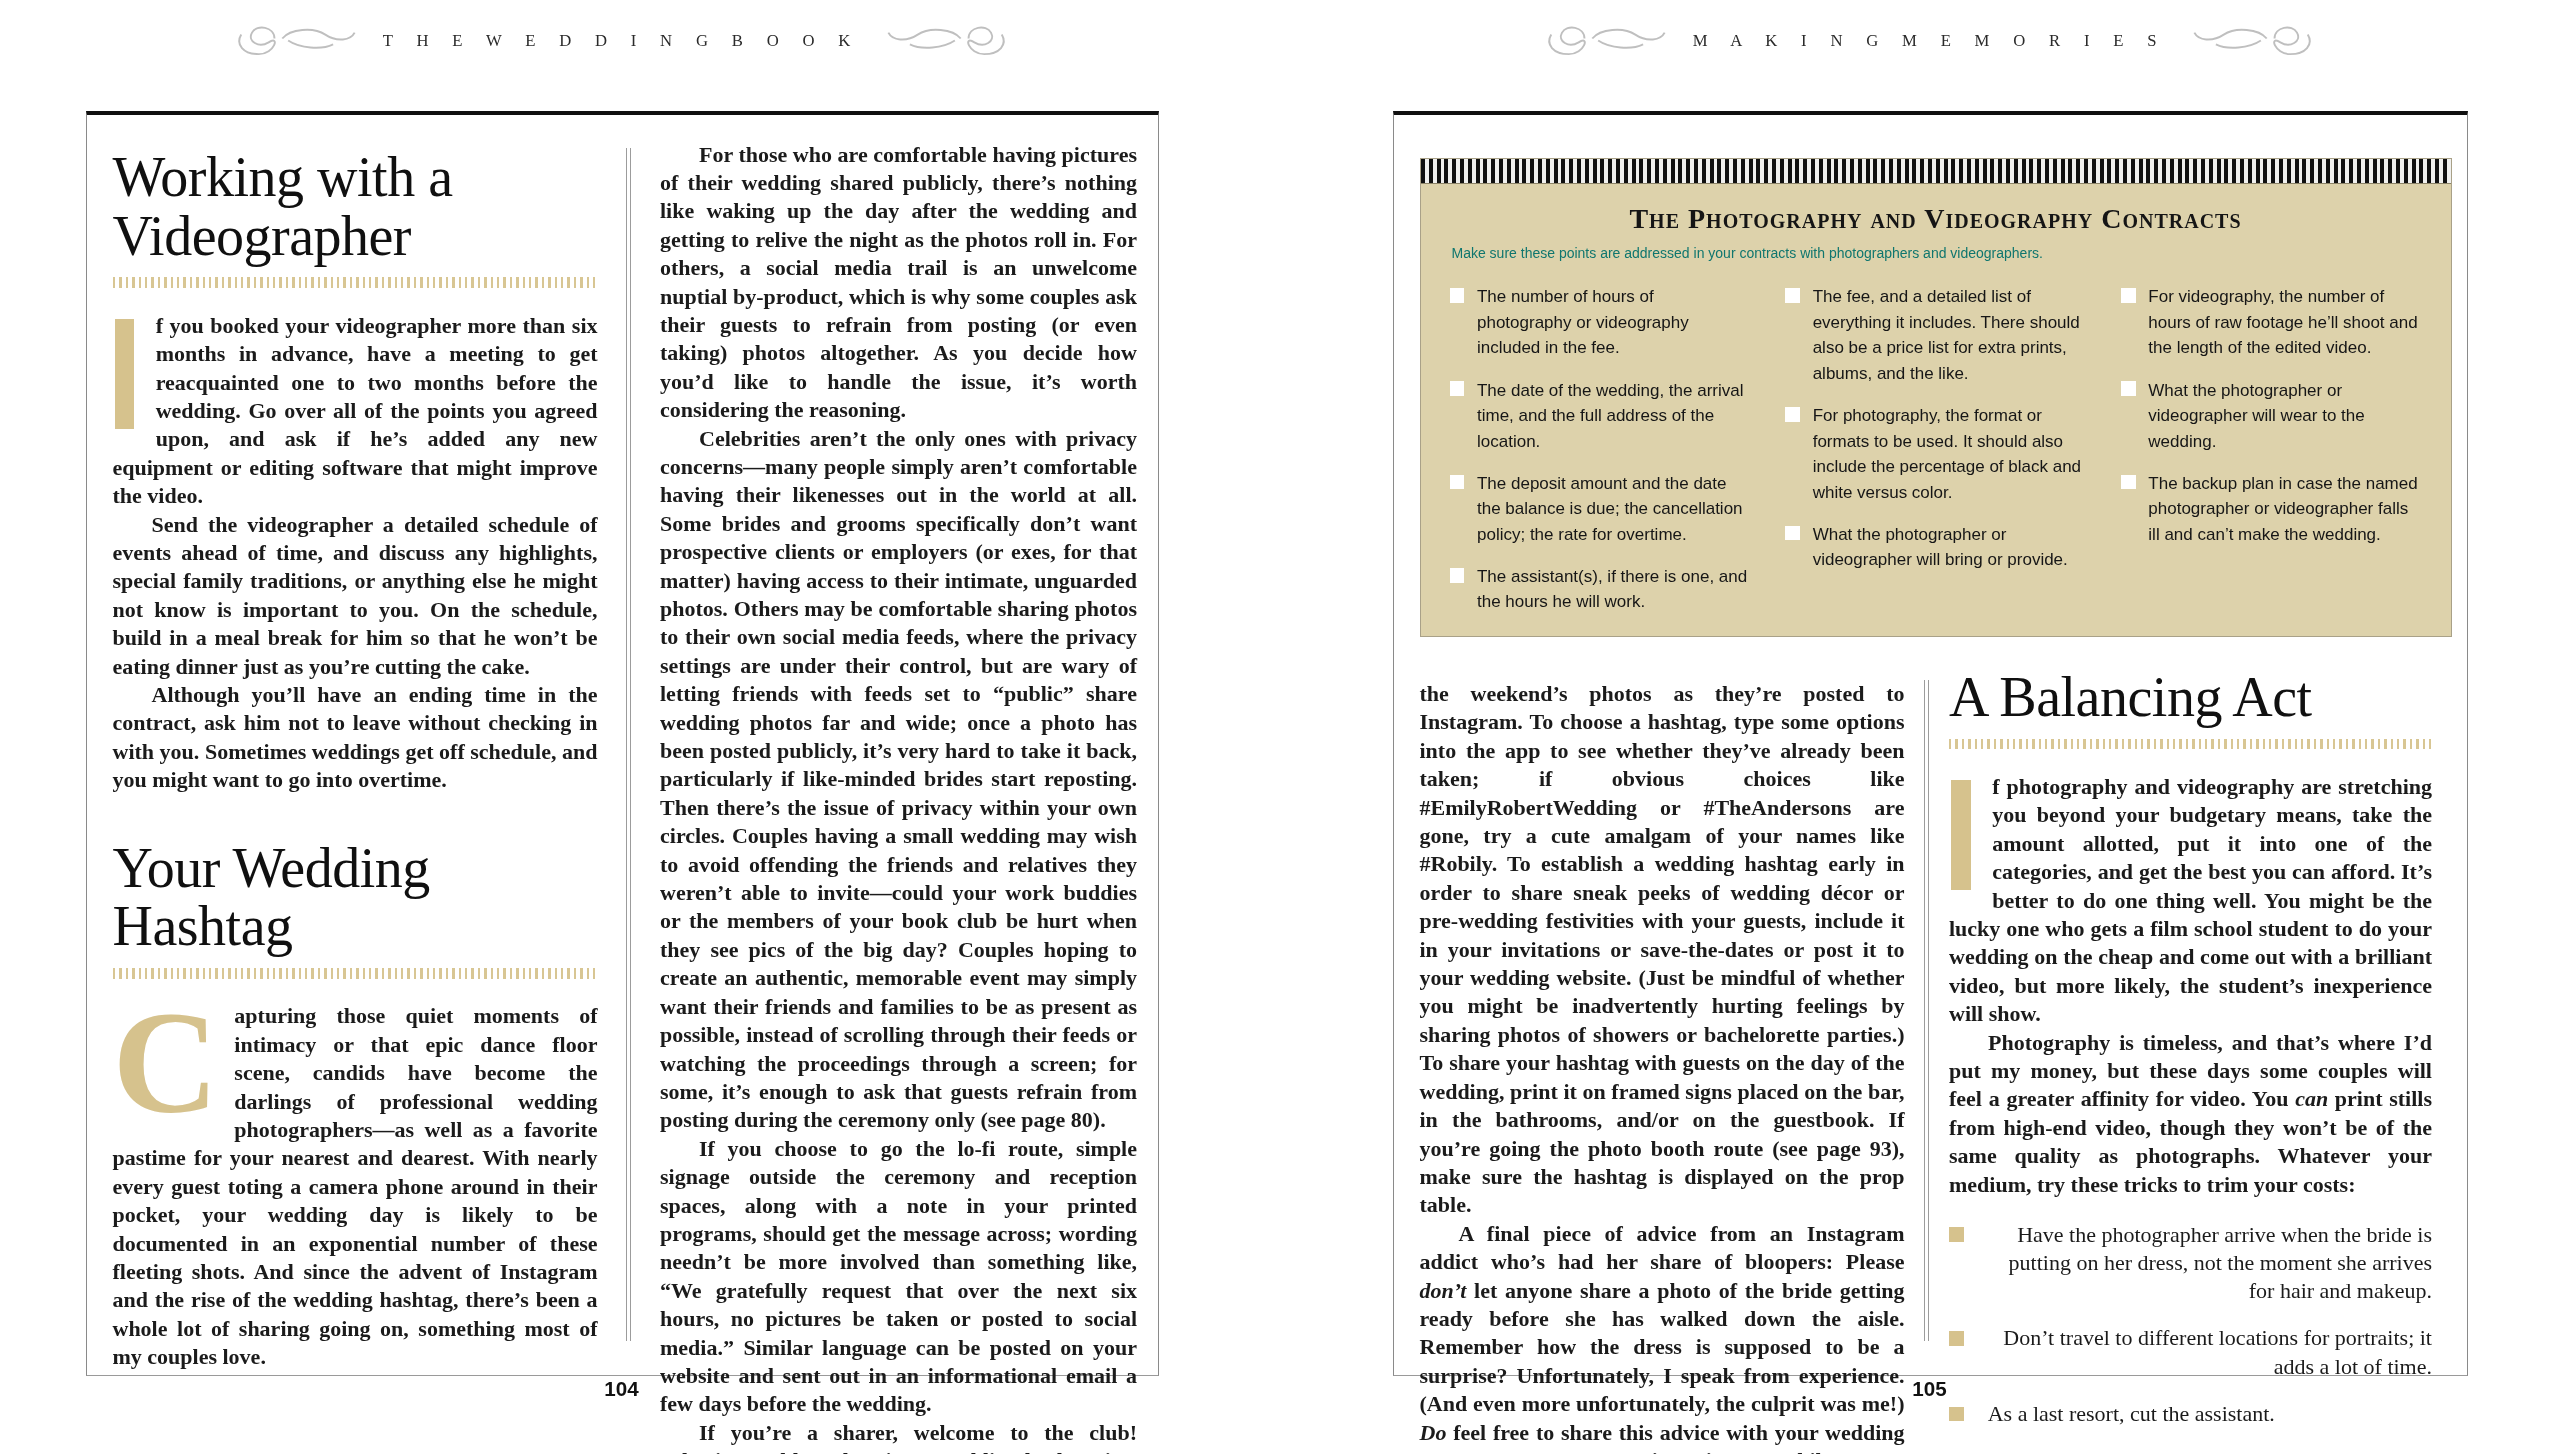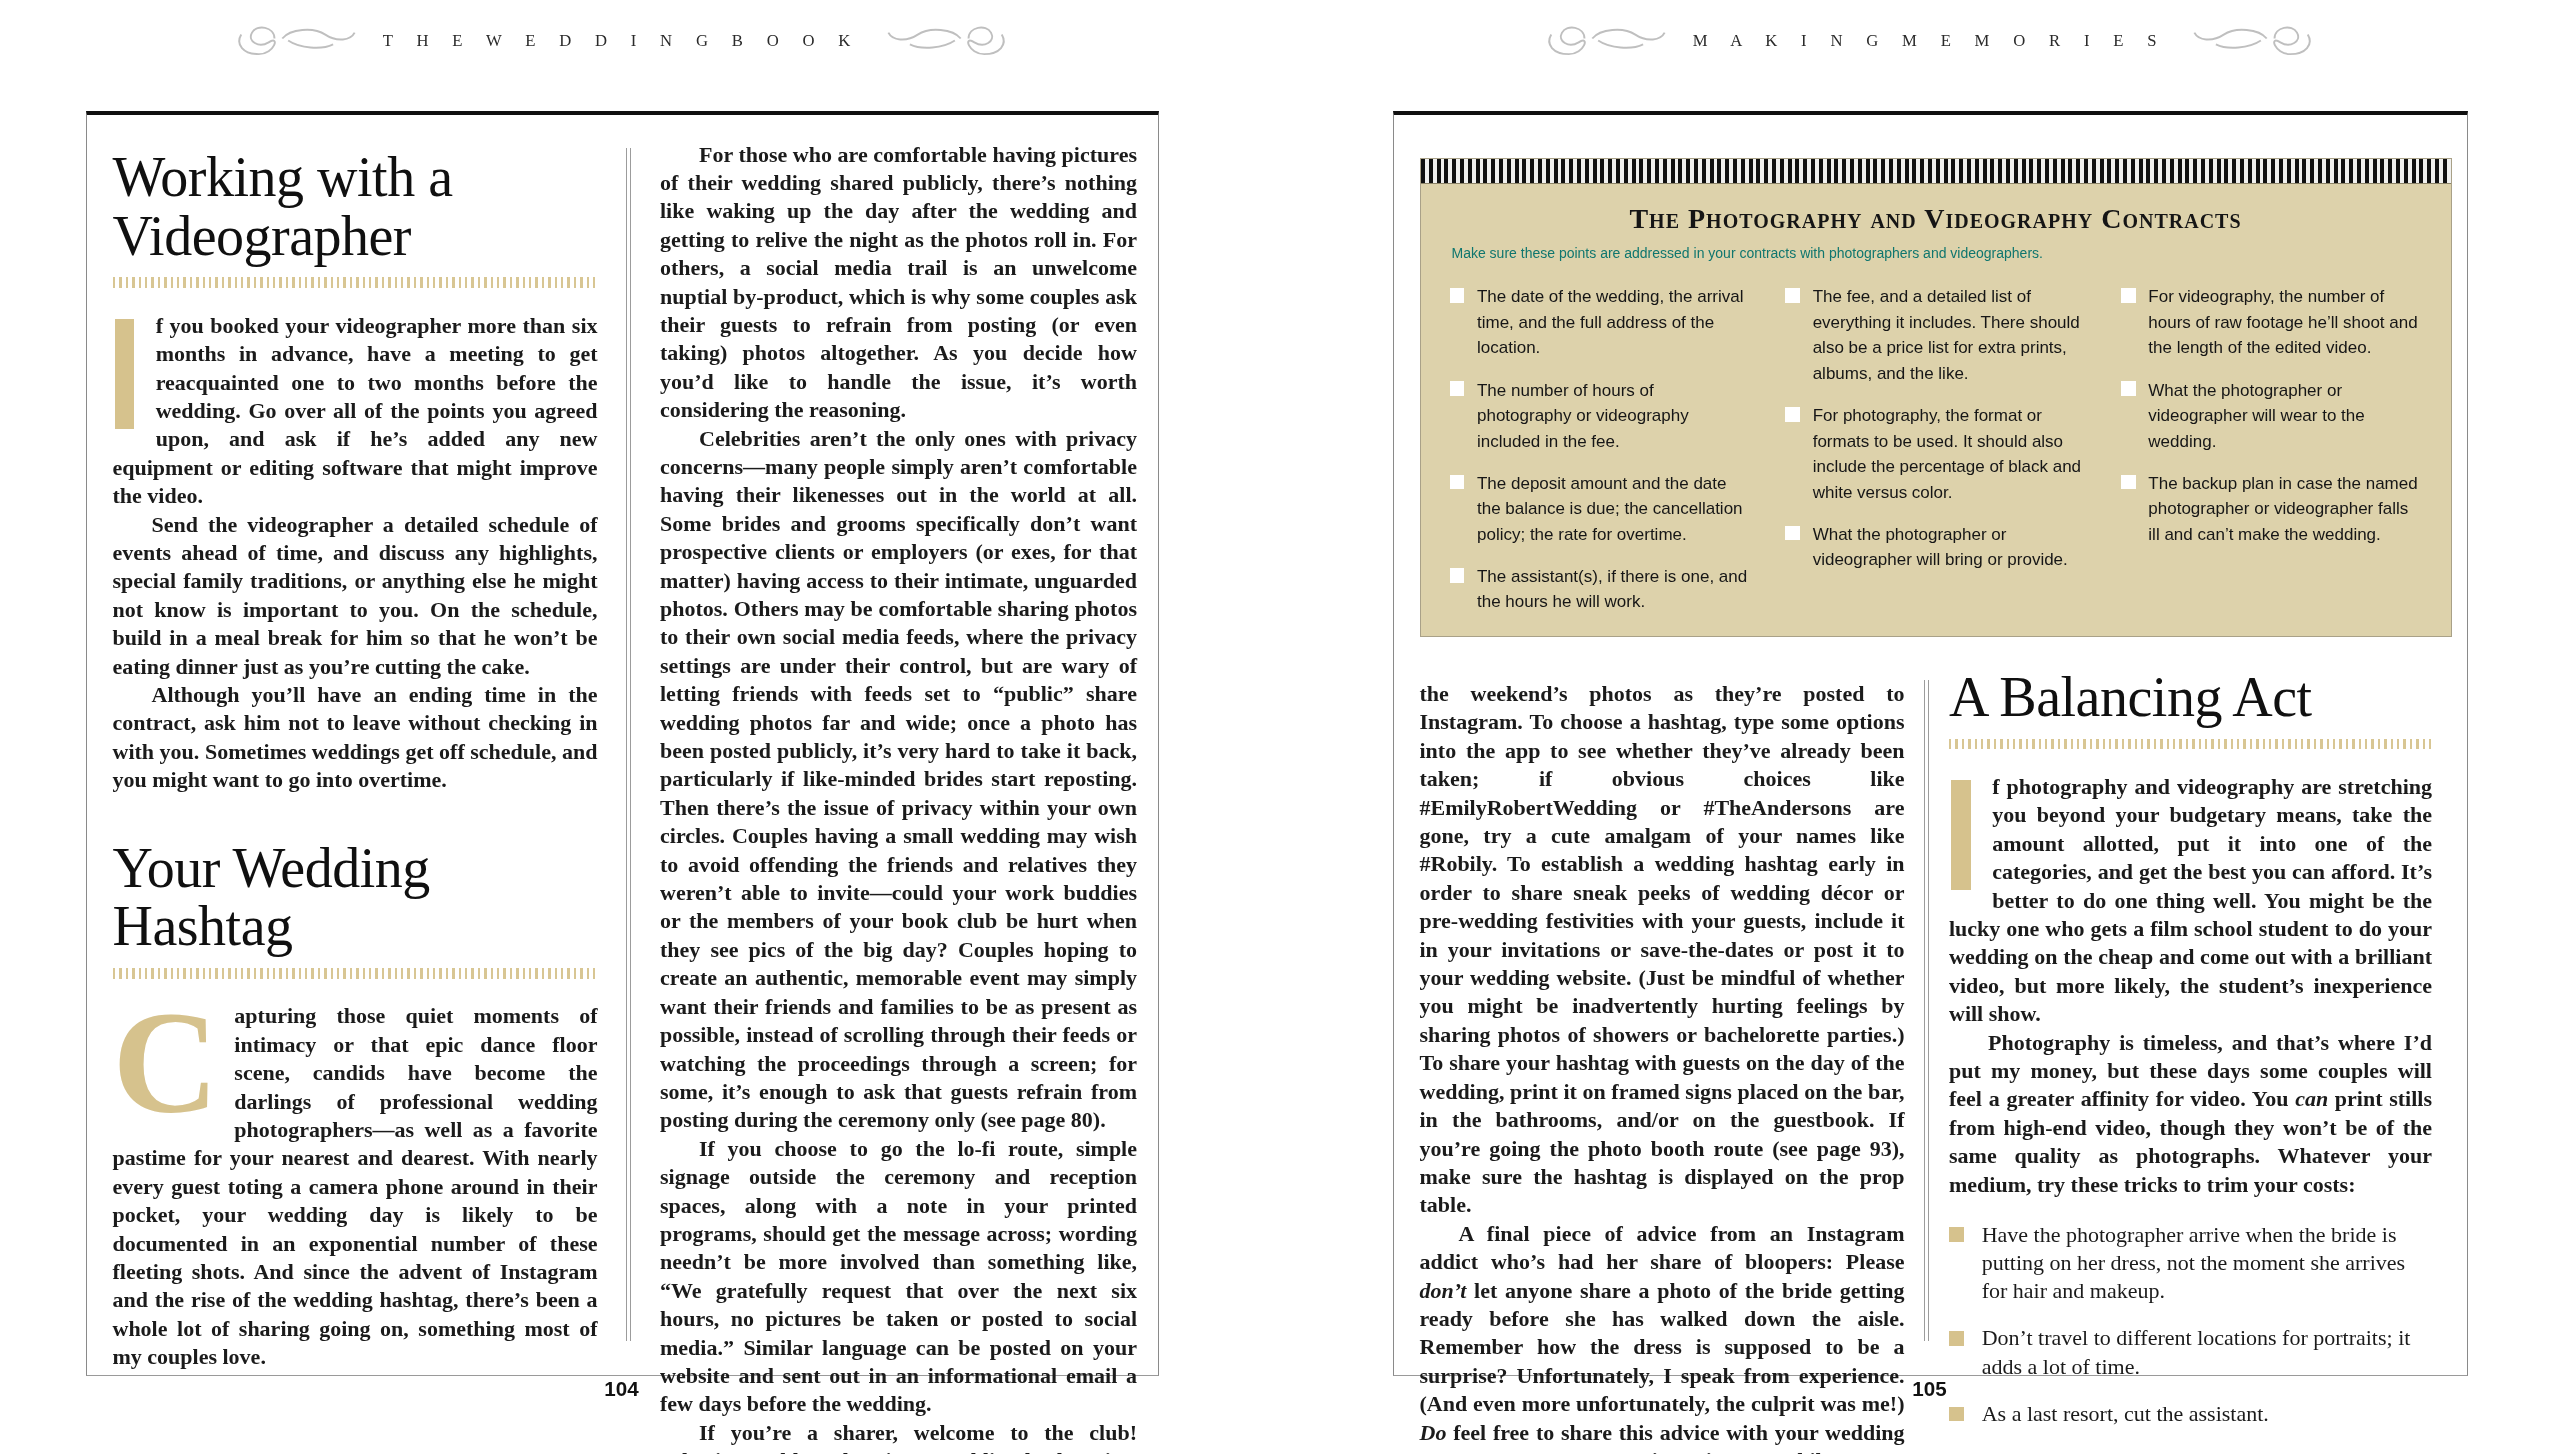--- a/index.html
+++ b/index.html
@@ -60,22 +60,22 @@
   .box-subtitle{font-family:"Liberation Sans", sans-serif;font-size:14px;color:#0f766e;margin:0 0 23.5px 2px;}
   .check-cols{display:flex;gap:35px;}
   .check-col{flex:1;}
   .check-item{display:flex;gap:12.8px;margin-bottom:16.7px;}
   .checkbox{flex:0 0 14.7px;width:14.7px;height:14.7px;background:#ffffff;margin-top:3.9px;}
   .check-item .ci-text{font-family:"Liberation Sans", sans-serif;font-size:17px;
         line-height:25.5px;color:#161616;}
 
   
   .bullet-list{margin:21.6px 0 0 0;padding:0;list-style:none;}
-  .bullet-list li{display:flex;gap:18px;margin-bottom:18.6px;
-        font-size:22px;line-height:28.4px;text-align:left;}
+  .bullet-list li{display:flex;gap:24px;margin-bottom:18.6px;
+        font-size:22px;line-height:28.4px;text-align:right;}
   .bullet{flex:0 0 14.7px;width:14.7px;height:14.7px;background:#d6c28d;margin-top:6.9px;}
 </style>
 </head>
 <body>
 
 <div class="running-head" style="left:86px;width:1071px;">
   <span class="flourish">
     <svg width="128" height="43" viewBox="0 0 130 44">
         <g fill="none" stroke="#b5b5b5" stroke-width="2">
       <path d="M44,22 C44,10 26,7 21,16 C16,25 28,32 38,26 C50,18 44,38 28,38 C12,38 4,28 10,18"></path>
@@ -150,25 +150,25 @@
 
   <div class="contracts-box">
     <div class="box-stripes"></div>
     <div class="box-body">
       <h2 class="box-title">The Photography and Videography Contracts</h2>
       <p class="box-subtitle">Make sure these points are addressed in your contracts with photographers and videographers.</p>
       <div class="check-cols">
         <div class="check-col">
           <div class="check-item">
             <span class="checkbox"></span>
+            <span class="ci-text">The number of hours of photography or videography included in the fee.</span>
+          </div>
+          <div class="check-item">
+            <span class="checkbox"></span>
             <span class="ci-text">The date of the wedding, the arrival time, and the full address of the location.</span>
-          </div>
-          <div class="check-item">
-            <span class="checkbox"></span>
-            <span class="ci-text">The number of hours of photography or videography included in the fee.</span>
           </div>
           <div class="check-item">
             <span class="checkbox"></span>
             <span class="ci-text">The deposit amount and the date the balance is due; the cancellation policy; the rate for overtime.</span>
           </div>
           <div class="check-item">
             <span class="checkbox"></span>
             <span class="ci-text">The assistant(s), if there is one, and the hours he will work.</span>
           </div>
         </div>

